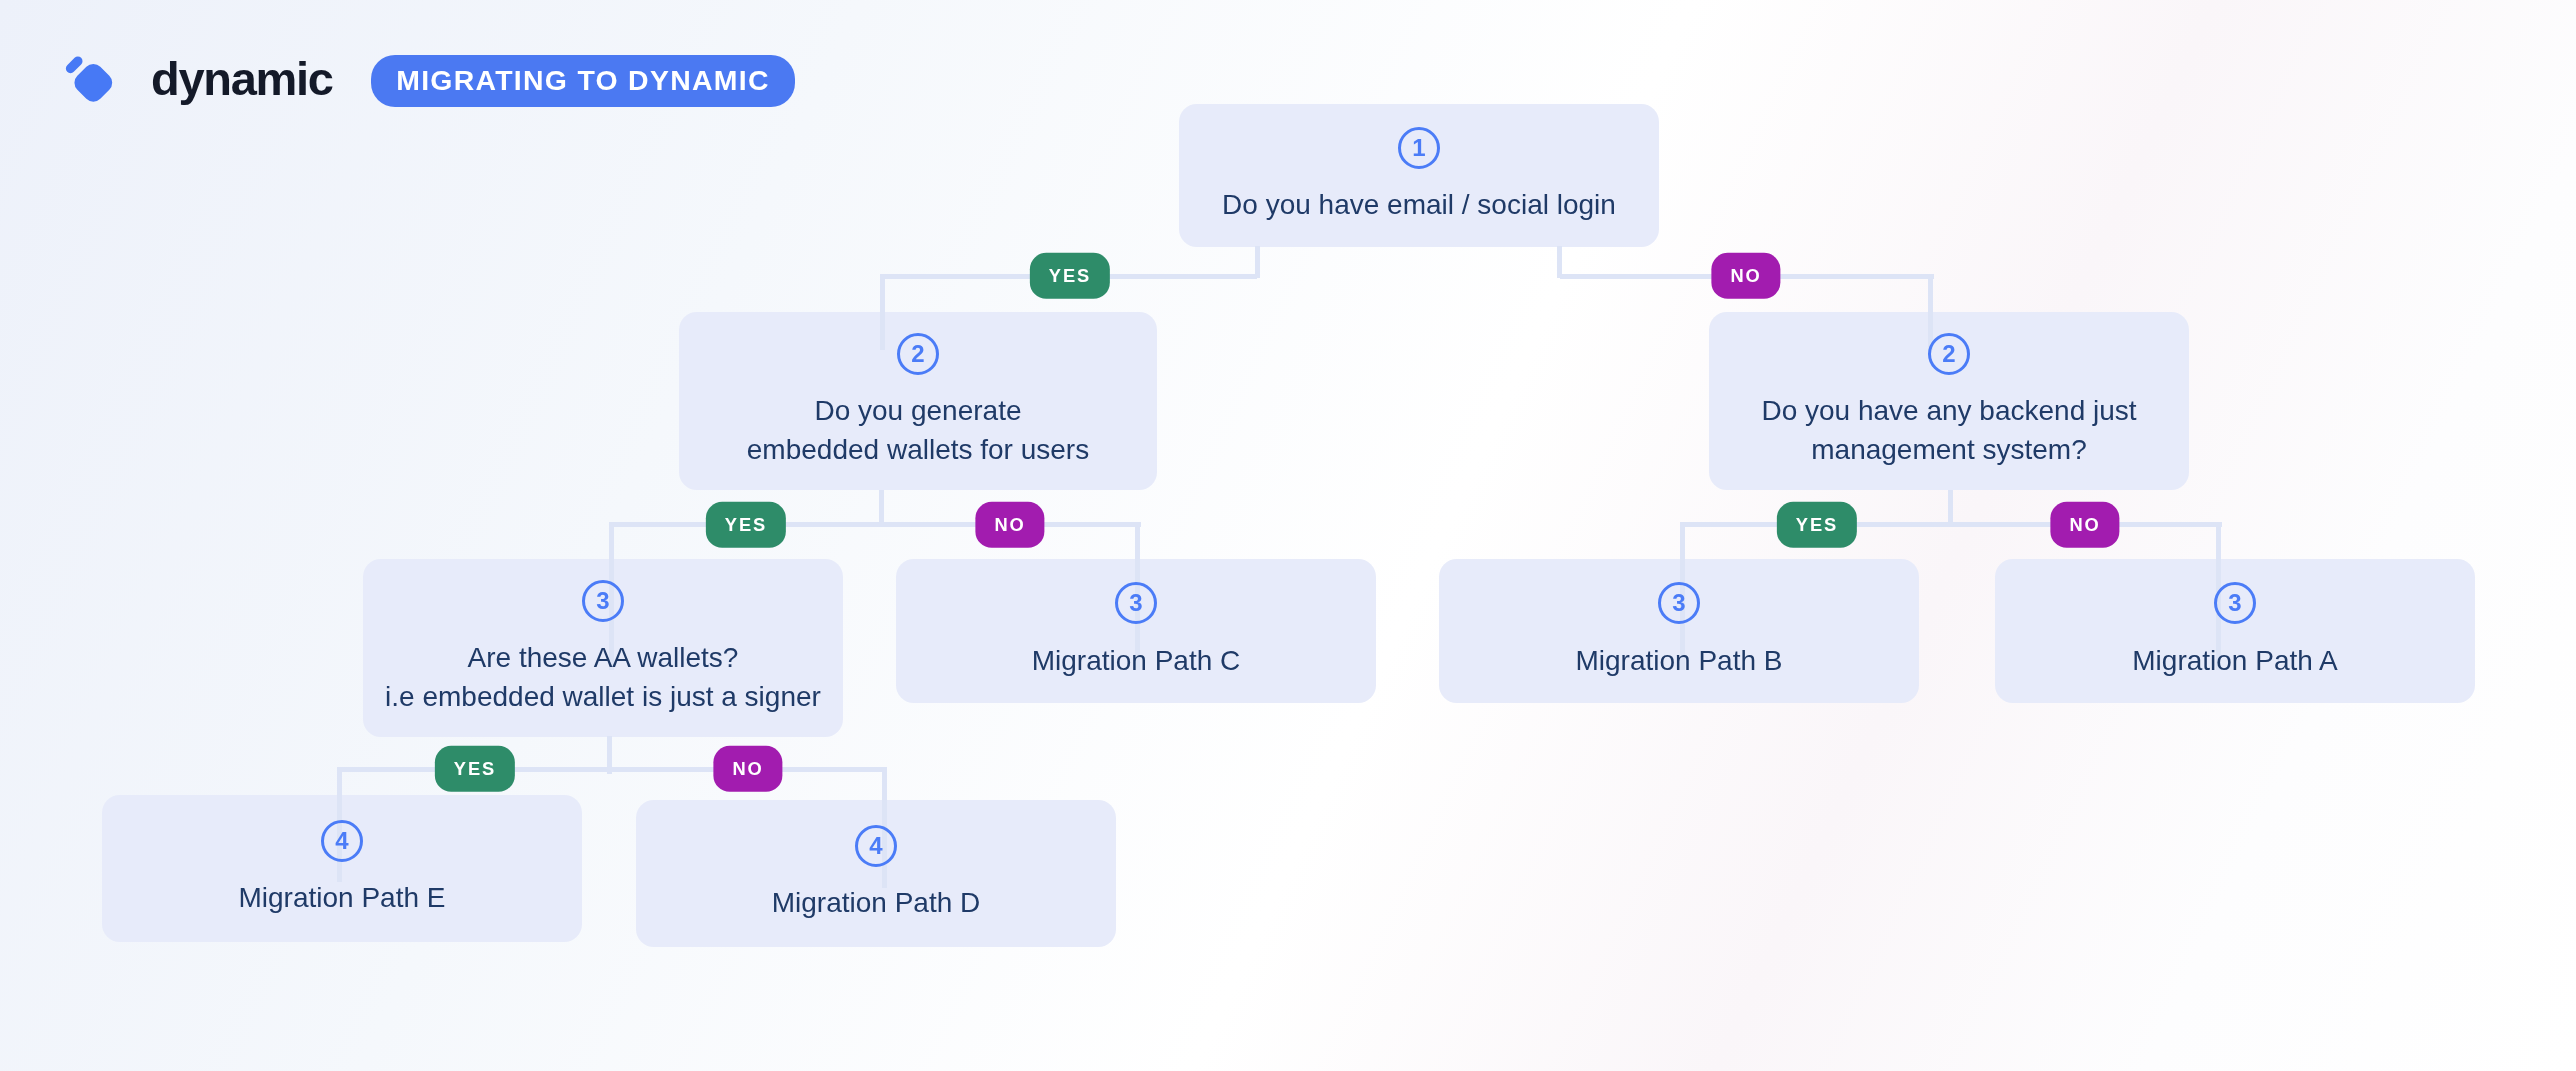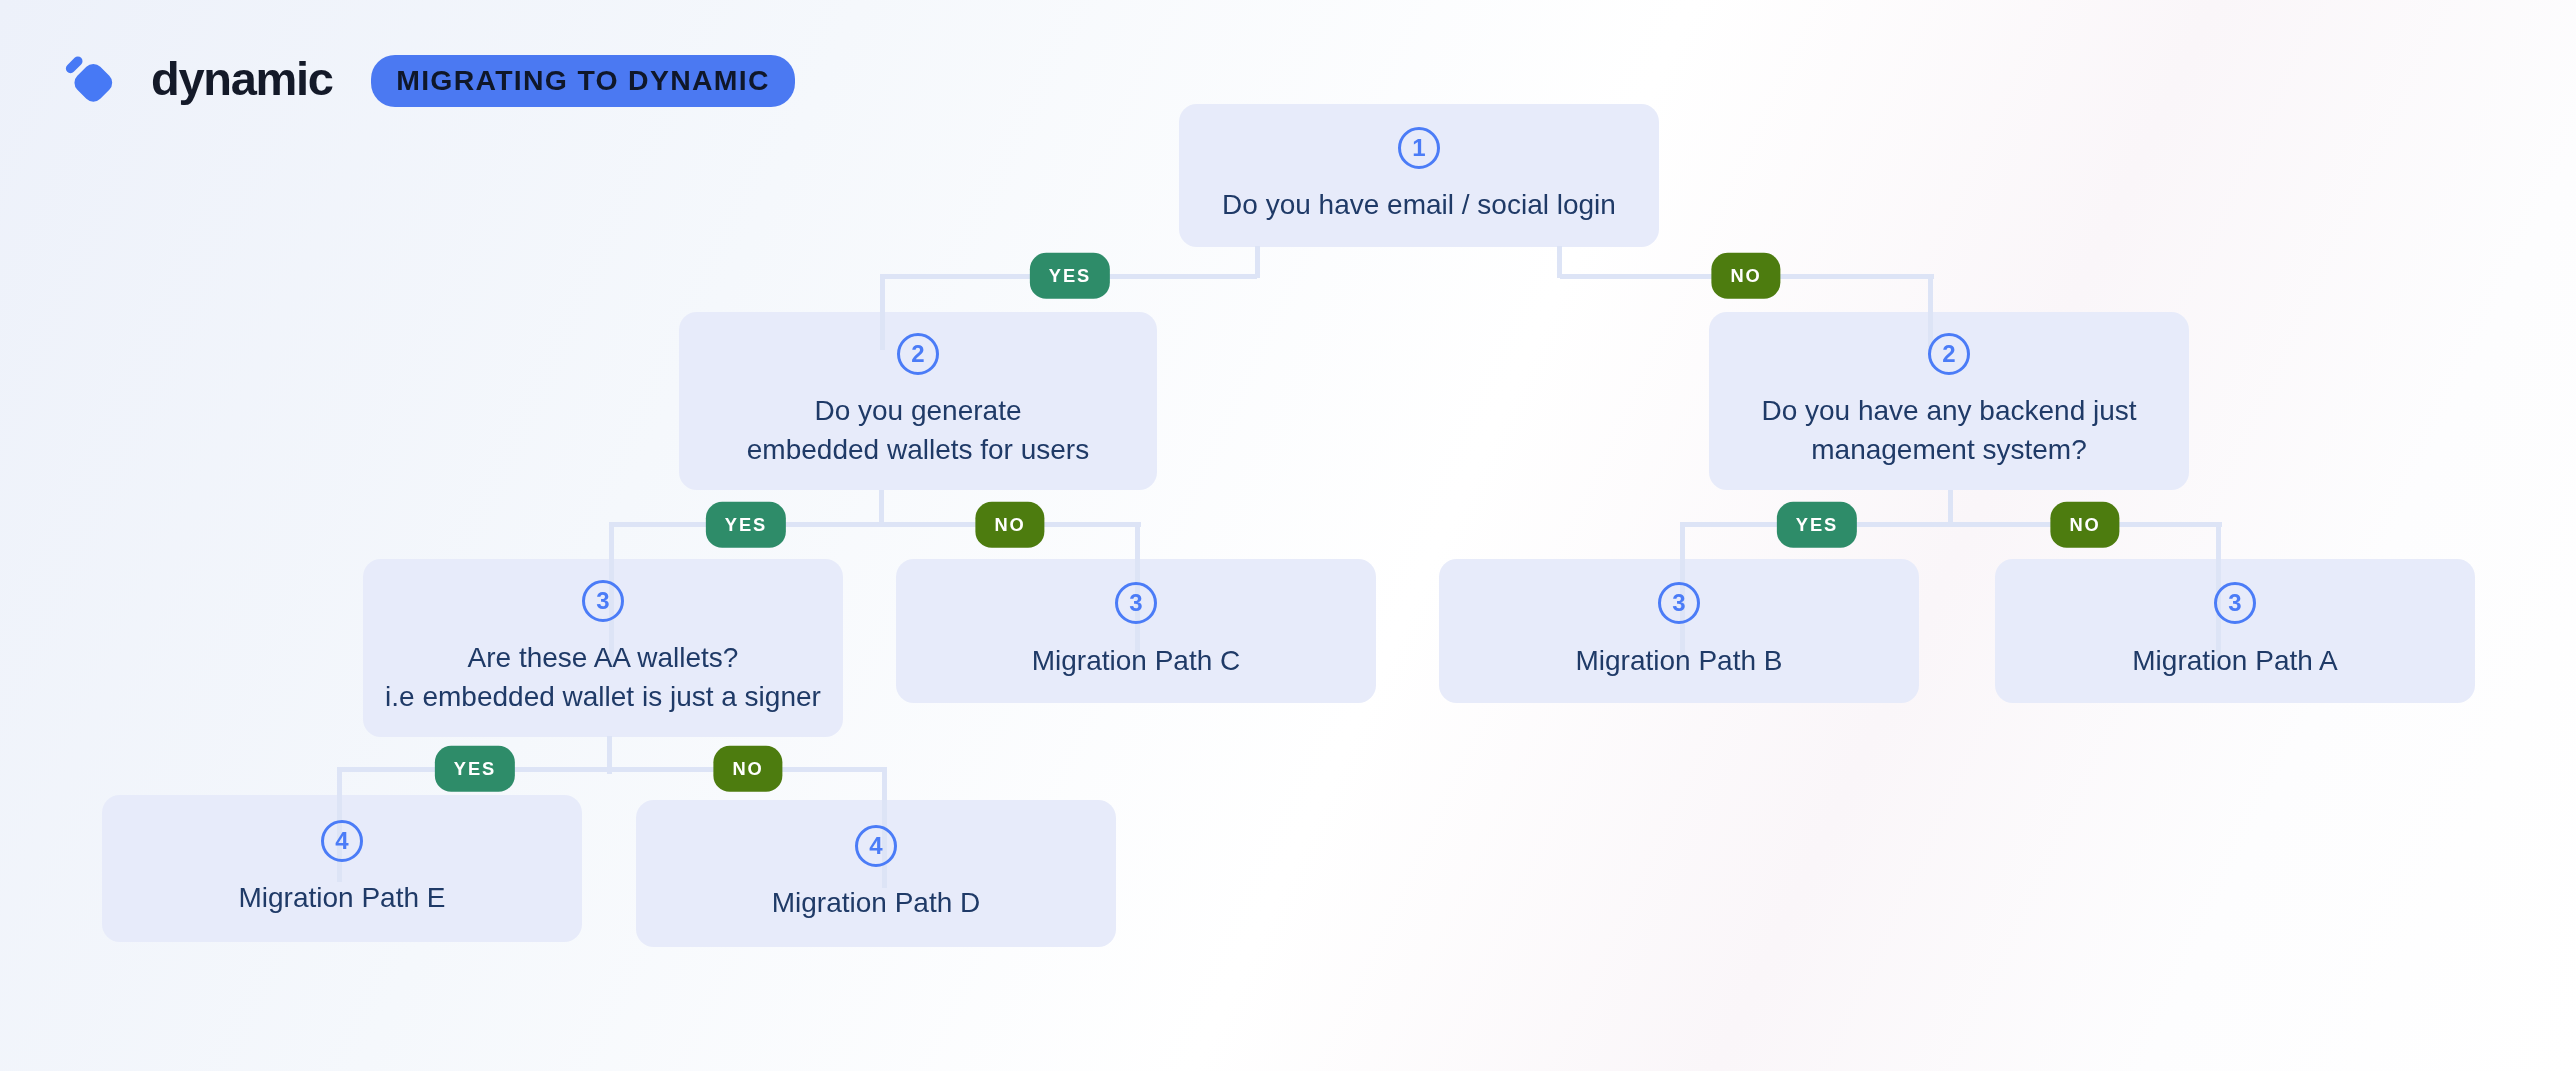--- a/index.html
+++ b/index.html
@@ -9,21 +9,21 @@
     background:linear-gradient(115deg,#edf1fa 0%,#f5f8fc 28%,#ffffff 55%,#faf6f9 72%,#fdfdfe 86%,#ffffff 100%);
   }
   .canvas{position:relative;width:2576px;height:1072px;}
 
   
   .brand{position:absolute;left:62px;top:44px;display:flex;align-items:center;gap:31px;height:73px;}
   .brand-icon{width:58px;height:61px;flex:0 0 auto;}
   .wordmark{font-size:47px;font-weight:700;letter-spacing:-1.3px;color:#141a29;line-height:1;padding-bottom:3.8px;}
   .brand-pill{
     margin-left:7.6px;display:flex;align-items:center;height:52px;padding:0 25px;
-    background:#4b79f2;border-radius:24px;color:#0f172a;font-size:28.4px;font-weight:700;letter-spacing:1.3px;text-align:right;
+    background:#4b79f2;border-radius:24px;color:#ffffff;font-size:28.4px;font-weight:700;letter-spacing:1.3px;text-align:right;
   }
 
   
   .node{
     position:absolute;background:#e7ebfa;border-radius:17.7px;
     display:flex;flex-direction:column;align-items:center;justify-content:center;gap:16.4px;
   }
   .circle{
     position:relative;z-index:3;width:42px;height:42px;border:3.8px solid #4b7cf7;border-radius:50%;
     box-sizing:border-box;display:flex;align-items:center;justify-content:center;
@@ -39,21 +39,21 @@
   .lh{height:5px;}
   .lv{width:5px;}
 
   
   .badge{
     position:absolute;z-index:4;transform:translate(-50%,-50%);
     display:flex;align-items:center;justify-content:center;
     padding:14px 19px;border-radius:16.4px;color:#ffffff;font-size:18.3px;font-weight:700;letter-spacing:1.9px;line-height:1;
   }
   .badge.yes{background:#2e8c69;}
-  .badge.no{background:#4d7c0f;}
+  .badge.no{background:#a21caf;}
 </style>
 </head>
 <body>
 
 <div class="canvas">
 
   <div class="brand">
     <svg class="brand-icon" viewBox="0 0 100 104">
       <rect x="4" y="17" width="34" height="16" rx="8" fill="#4779f5" transform="rotate(-45 21 25)"></rect>
       <rect x="26" y="28" width="56" height="56" rx="17" fill="#4779f5" transform="rotate(45 54 56)"></rect>

